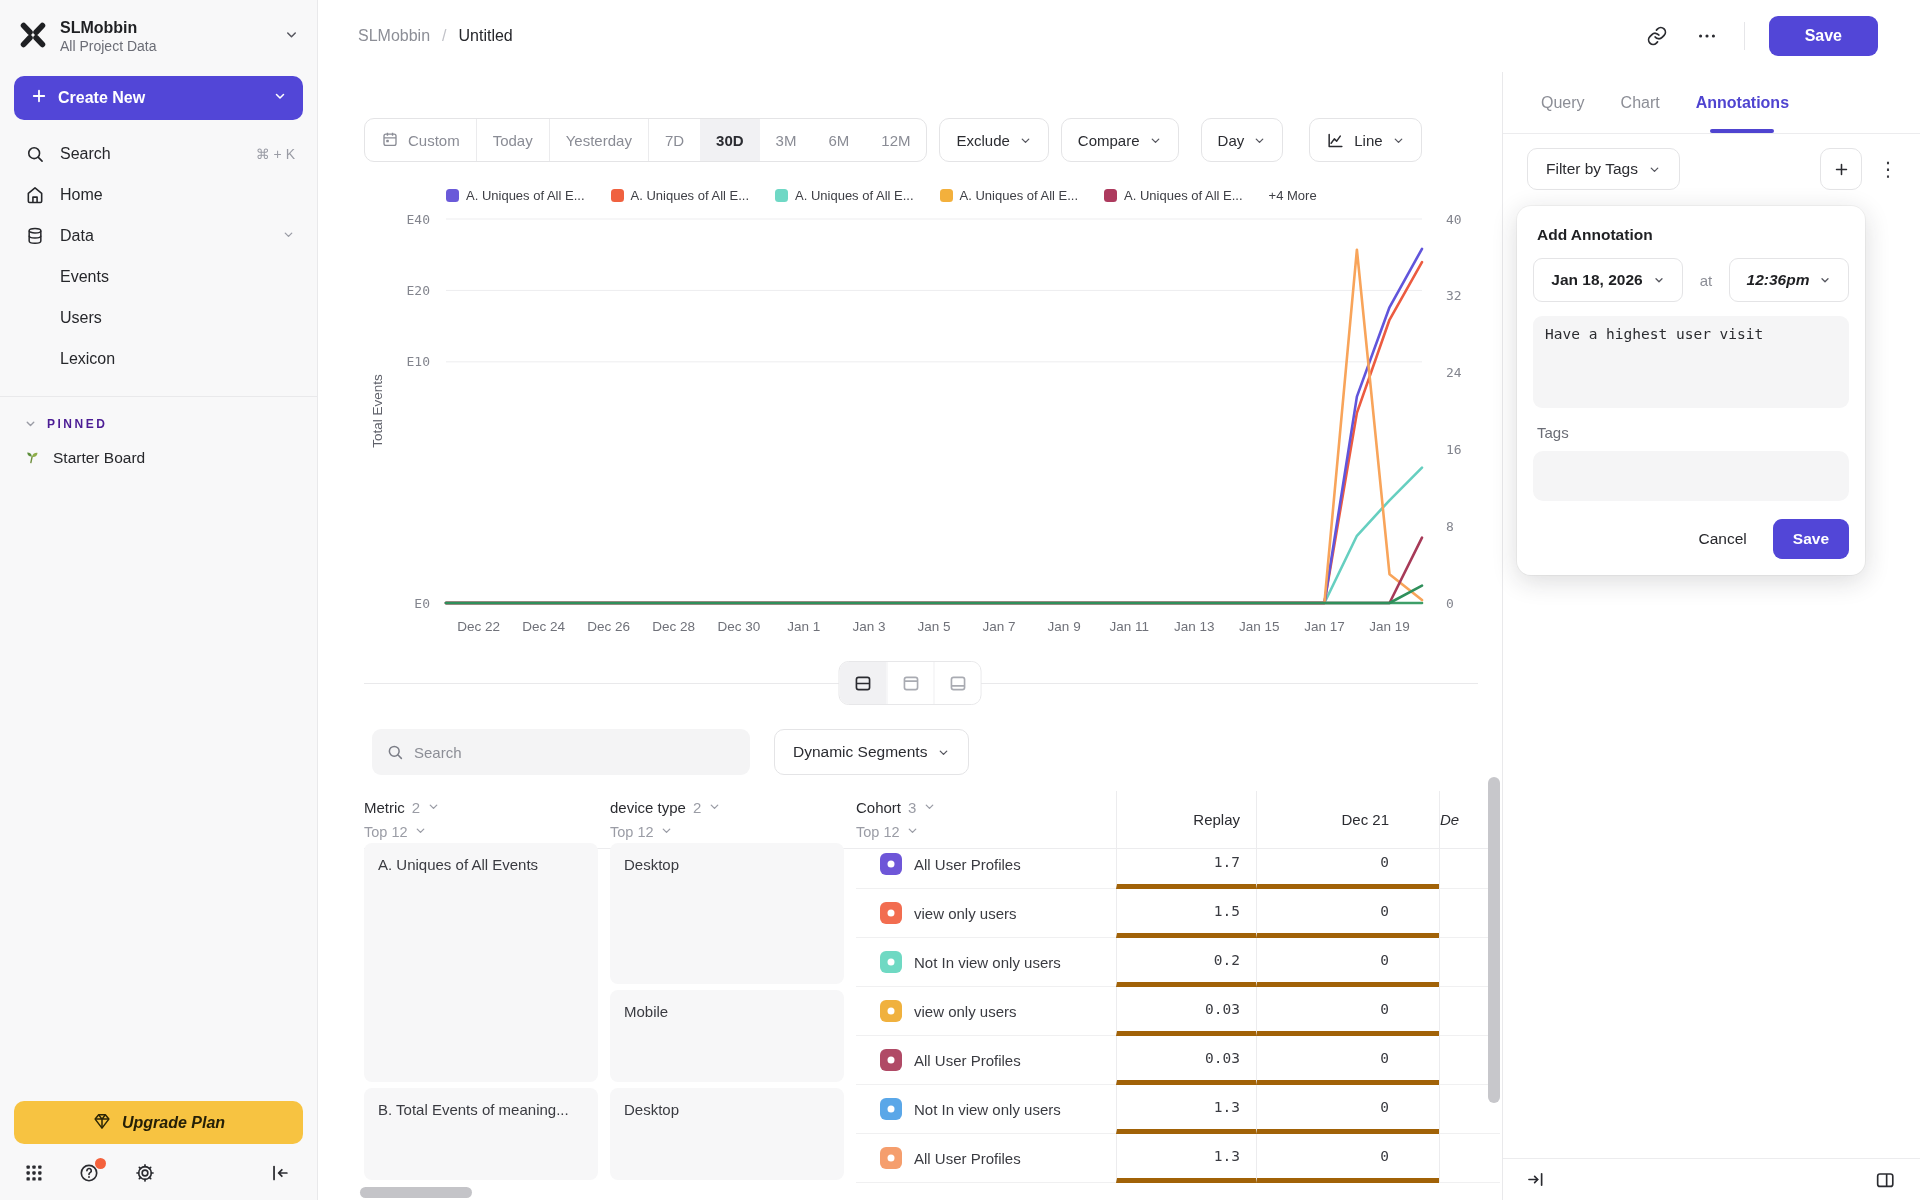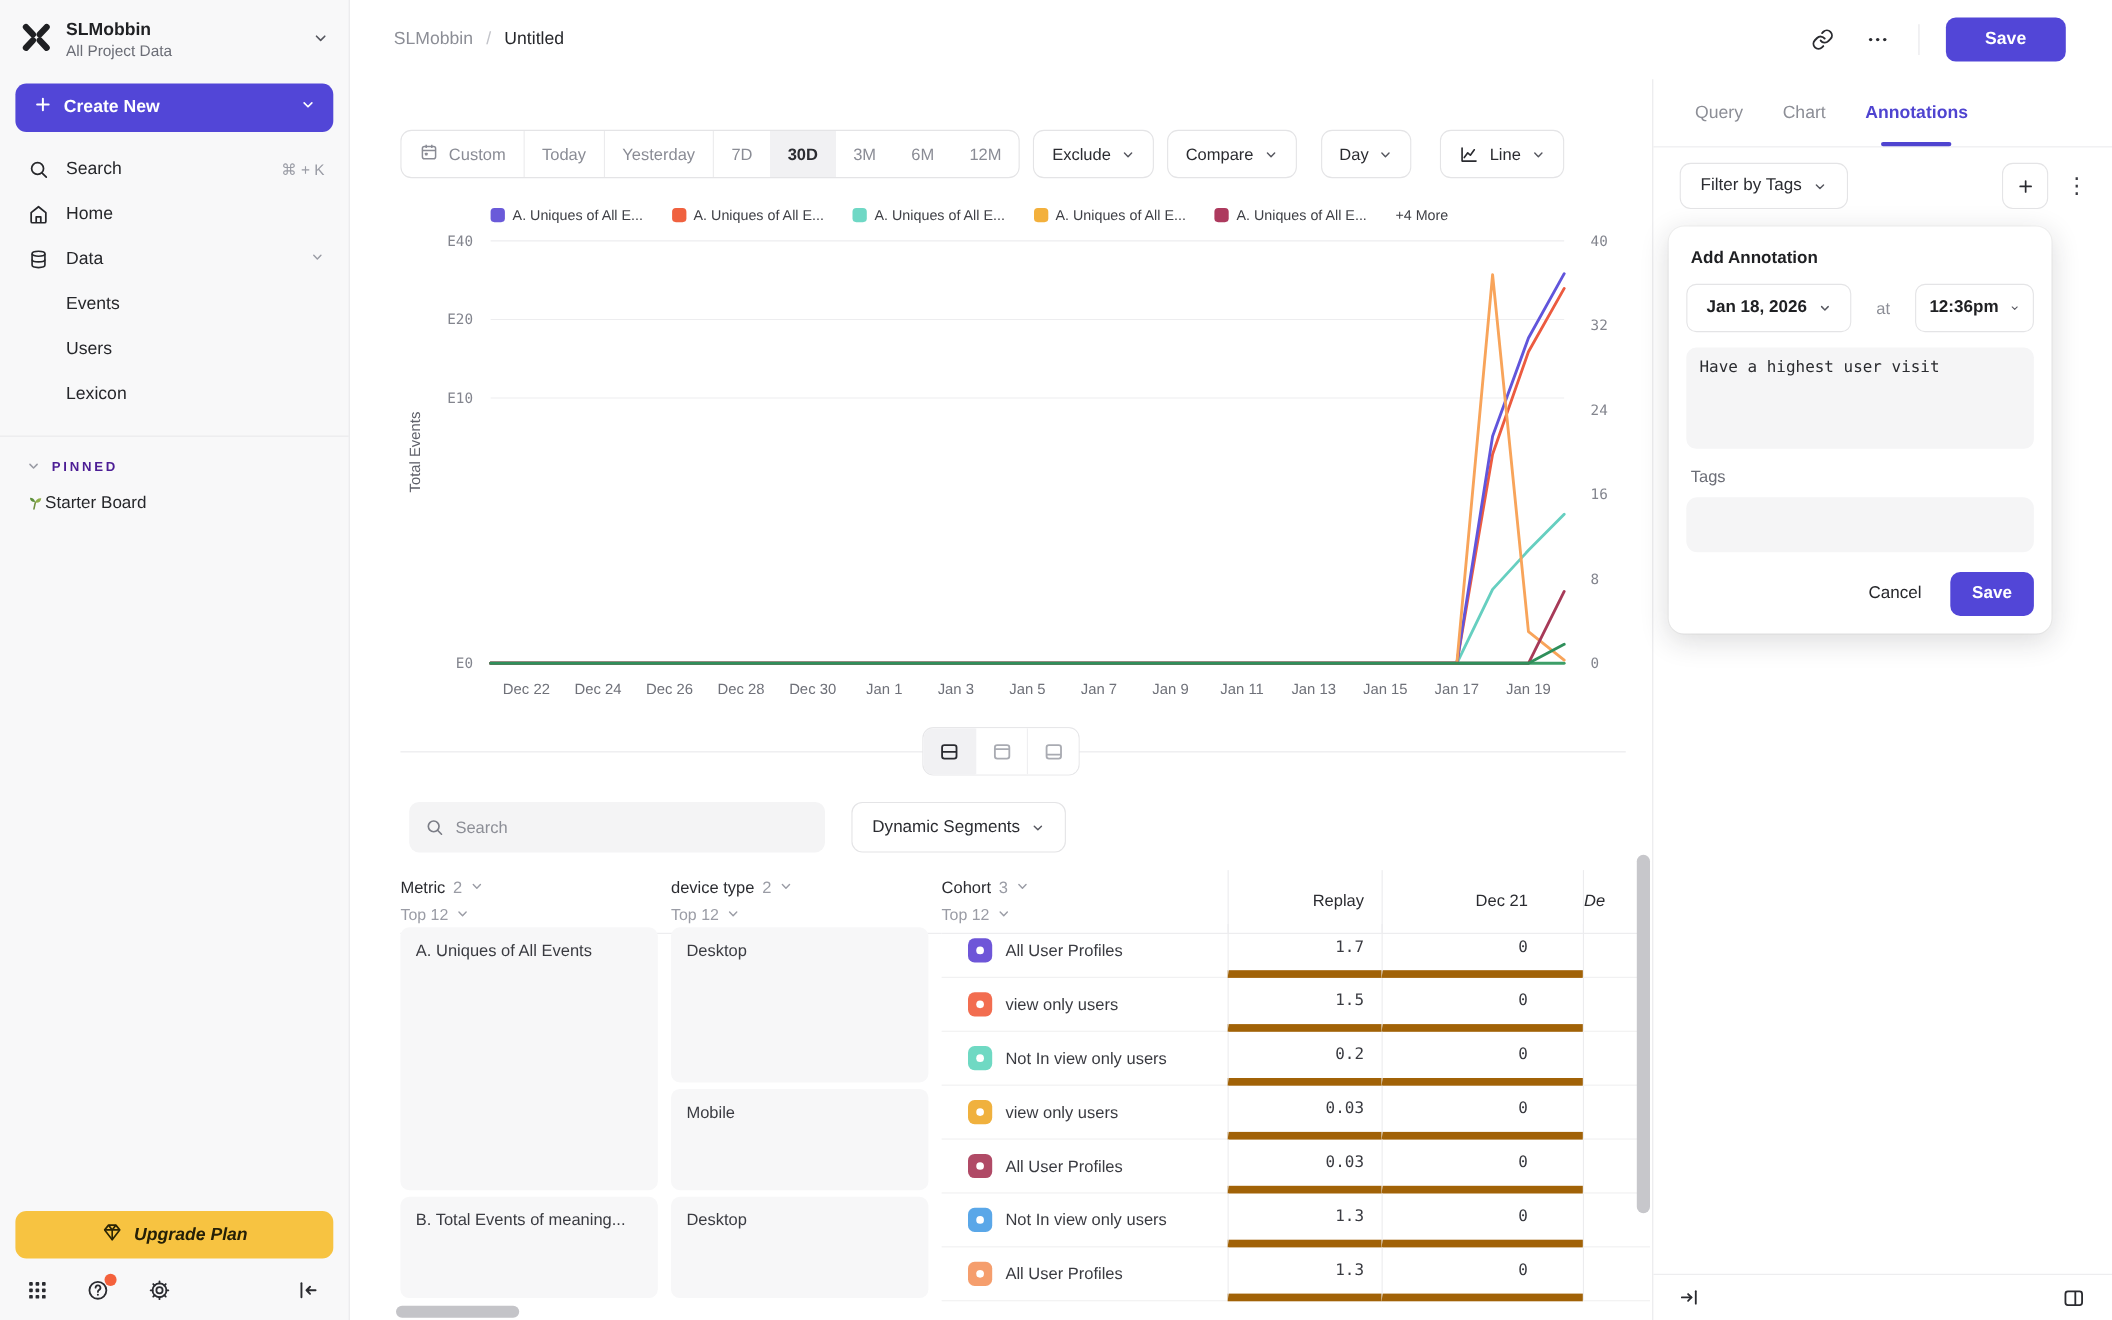--- a/index.html
+++ b/index.html
@@ -21,21 +21,21 @@
   .nav { display:flex; flex-direction:column; }
   .nav-item { height:41px; display:flex; align-items:center; padding:0 22px 0 24px; gap:14px;
     font-size:16px; color:#26272b; cursor:pointer; }
   .nav-item .icon { width:22px; display:flex; justify-content:center; }
   .nav-item.indent { padding-left:60px; }
   .nav-item .shortcut { margin-left:auto; font-size:14px; color:#9a9ca5; }
   .nav-item .chev { margin-left:auto; }
   .side-div { border-top:1px solid #e9e9eb; margin:16px 0 14px; }
   .pinned-head { display:flex; align-items:center; gap:10px; padding:6px 24px; font-size:12px;
     letter-spacing:2.5px; font-weight:600; color:#4c1d95; cursor:pointer; }
-  .pinned-item { height:42px; display:flex; align-items:center; padding:0 24px 0 22px;
+  .pinned-item { height:42px; display:flex; align-items:center; gap:12px; padding:0 24px 0 22px;
     font-size:15.5px; cursor:pointer; }
   .sidebar-bottom { margin-top:auto; padding:0 14px;font-style:italic; }
   .upgrade-btn { height:43px; background:#f7c341; border-radius:10px; display:flex; align-items:center;
     justify-content:center; gap:10px; font-size:16px; font-weight:700; color:#252007; cursor:pointer; }
   .side-icons { display:flex; align-items:center; gap:30px; padding:16px 10px 4px 8px; }
   .icon-btn { background:none; border:none; cursor:pointer; display:flex; align-items:center;
     justify-content:center; padding:2px; position:relative; }
   .help-dot { position:absolute; top:-2px; right:-4px; width:11px; height:11px; border-radius:50%;
     background:#f4613c; }
   .side-icons .collapse { margin-left:auto; }
@@ -112,21 +112,21 @@
     color:#2b2c31; font-size:15px; }
   .cell-block-wrap { padding:3px 12px 3px 0; grid-column:1; }
   .block { height:100%; background:#f7f7f8; border-radius:8px; padding:13px 14px; font-size:15px;
     color:#3a3b41; }
   .cohort-cell { display:flex; align-items:center; gap:12px; padding-left:24px;
     border-bottom:1px solid #f0f0f1; font-size:15px; color:#3a3b41; cursor:pointer; }
   .swatch { width:22px; height:22px; min-width:22px; border-radius:6px; position:relative; }
   .swatch::after { content:""; position:absolute; left:50%; top:50%; width:7px; height:7px;
     border-radius:50%; background:#fff; transform:translate(-50%,-50%); }
   .num-cell { display:flex; align-items:center; justify-content:flex-end;
-    border-bottom:7px solid #a16207; font-family:"DejaVu Sans Mono", monospace; font-size:14.5px;
+    border-bottom:5px solid #a16207; font-family:"DejaVu Sans Mono", monospace; font-size:14.5px;
     color:#3a3b41; }
   .num-cell.avg { padding-right:16px; }
   .num-cell.dec { padding-right:50px; }
   .empty-cell { border-bottom:1px solid #f0f0f1; }
 
   
   .v-scroll { position:absolute; left:1170px; top:705px; width:12px; height:326px; background:#c7c7cb;
     border-radius:6px; cursor:pointer; }
   .h-scroll { position:absolute; left:42px; bottom:2px; width:112px; height:11px; background:#c4c4c8;
     border-radius:6px; cursor:pointer; }
@@ -151,21 +151,21 @@
     background:none; border:none; line-height:1; font-family:inherit; }
 
   .anno-card { margin:16px 0 0 14px; width:348px; background:#fff; border-radius:14px;
     box-shadow:0 6px 26px rgba(30,31,38,.16), 0 0 0 1px rgba(30,31,38,.04); padding:18px 16px 16px; }
   .anno-title { font-size:15.5px; font-weight:700; color:#1f2023; margin:2px 0 14px 4px; }
   .anno-when { display:flex; align-items:center; justify-content:space-between; }
   .select-box { height:44px; border:1px solid #e4e4e6; border-radius:9px; background:#fff;
     display:flex; align-items:center; justify-content:center; gap:10px; font-size:15.5px;
     font-weight:600; color:#1f2023; cursor:pointer; padding:0 12px; font-family:inherit; }
   .select-box.date { width:150px; }
-  .select-box.time { width:108px; }
+  .select-box.time { width:120px;font-style:italic; }
   .at-label { font-size:15px; color:#8c8e96; }
   .anno-text { margin-top:14px; width:100%; height:92px; background:#f5f5f6; border:none;
     border-radius:9px; resize:none; outline:none; padding:10px 12px;
     font-family:"DejaVu Sans Mono", monospace; font-size:14.5px; color:#2b2c30; }
   .tags-label { margin:12px 0 10px 4px; font-size:15px; color:#6b6d76; }
   .tags-input { width:100%; height:50px; background:#f5f5f6; border:none; border-radius:10px;
     outline:none; padding:0 12px; font-size:15px; font-family:inherit; color:#2b2c30; }
   .anno-footer { display:flex; justify-content:flex-end; align-items:center; gap:10px; margin-top:18px; }
   .cancel-btn { background:none; border:none; font-size:15.5px; color:#26272b; padding:10px 16px;
     cursor:pointer; font-family:inherit; }

